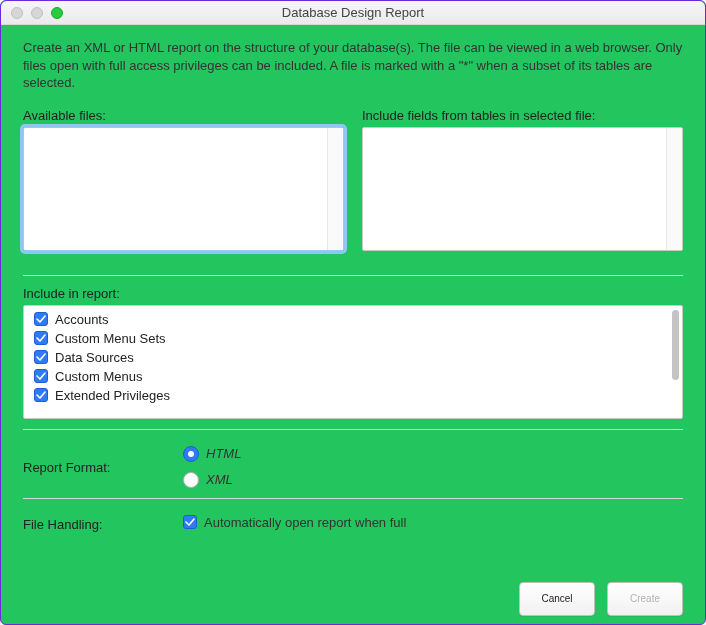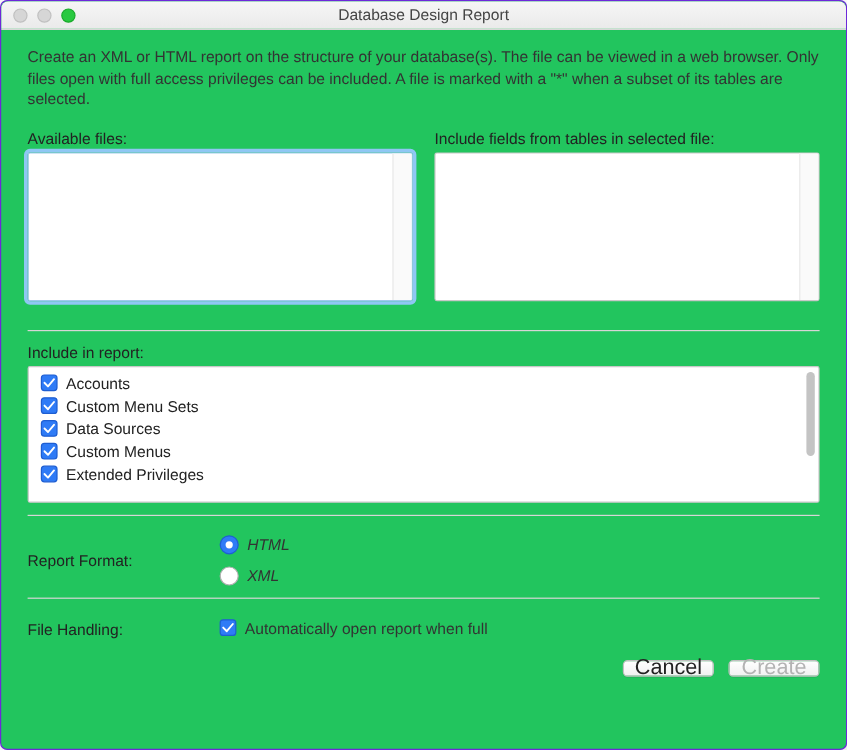--- a/index.html
+++ b/index.html
@@ -167,30 +167,31 @@
     }
     .cbrow { display: flex; align-items: center; gap: 7px; font-size: 13px; }
     .footer {
       display: flex;
       justify-content: flex-end;
       gap: 12px;
       margin-top: 18px;
     }
     .btn {
       min-width: 76px;
-      height: 14px;
+      height: 34px;
       border-radius: 4px;
       border: 1px solid #c0c0c0;
       background: linear-gradient(#ffffff, #f1f1f1);
-      font-size: 18px;
+      font-size: 10px;
       color: #222;
       display: flex;
       align-items: center;
       justify-content: center;
       box-shadow: 0 1px 0 rgba(0,0,0,0.05);
+      margin-top: 32px;
     }
     .btn.disabled { color: #b3b3b3; }
   </style>
 </head>
 <body>
 
 <div class="window">
   <div class="titlebar">
     <div class="traffic-lights">
       <div class="tl tl-close"></div>
@@ -276,21 +277,21 @@
         </div>
         <div class="radio-row">
           <div class="radio"></div>
           <span>XML</span>
         </div>
       </div>
     </div>
 
     <hr class="divider">
 
-    <div class="form-row" style="align-items:center;">
+    <div class="form-row" style="align-items:flex-start;">
       <div class="form-label">File Handling:</div>
       <div class="cbrow">
         <div class="checkbox">
           <svg viewBox="0 0 10 10">
               <path d="M1 5 L4 8 L9 2" stroke="#fff" stroke-width="1.6" fill="none" stroke-linecap="round" stroke-linejoin="round"></path>
             </svg>
         </div>
         <span>Automatically open report when full</span>
       </div>
     </div>

